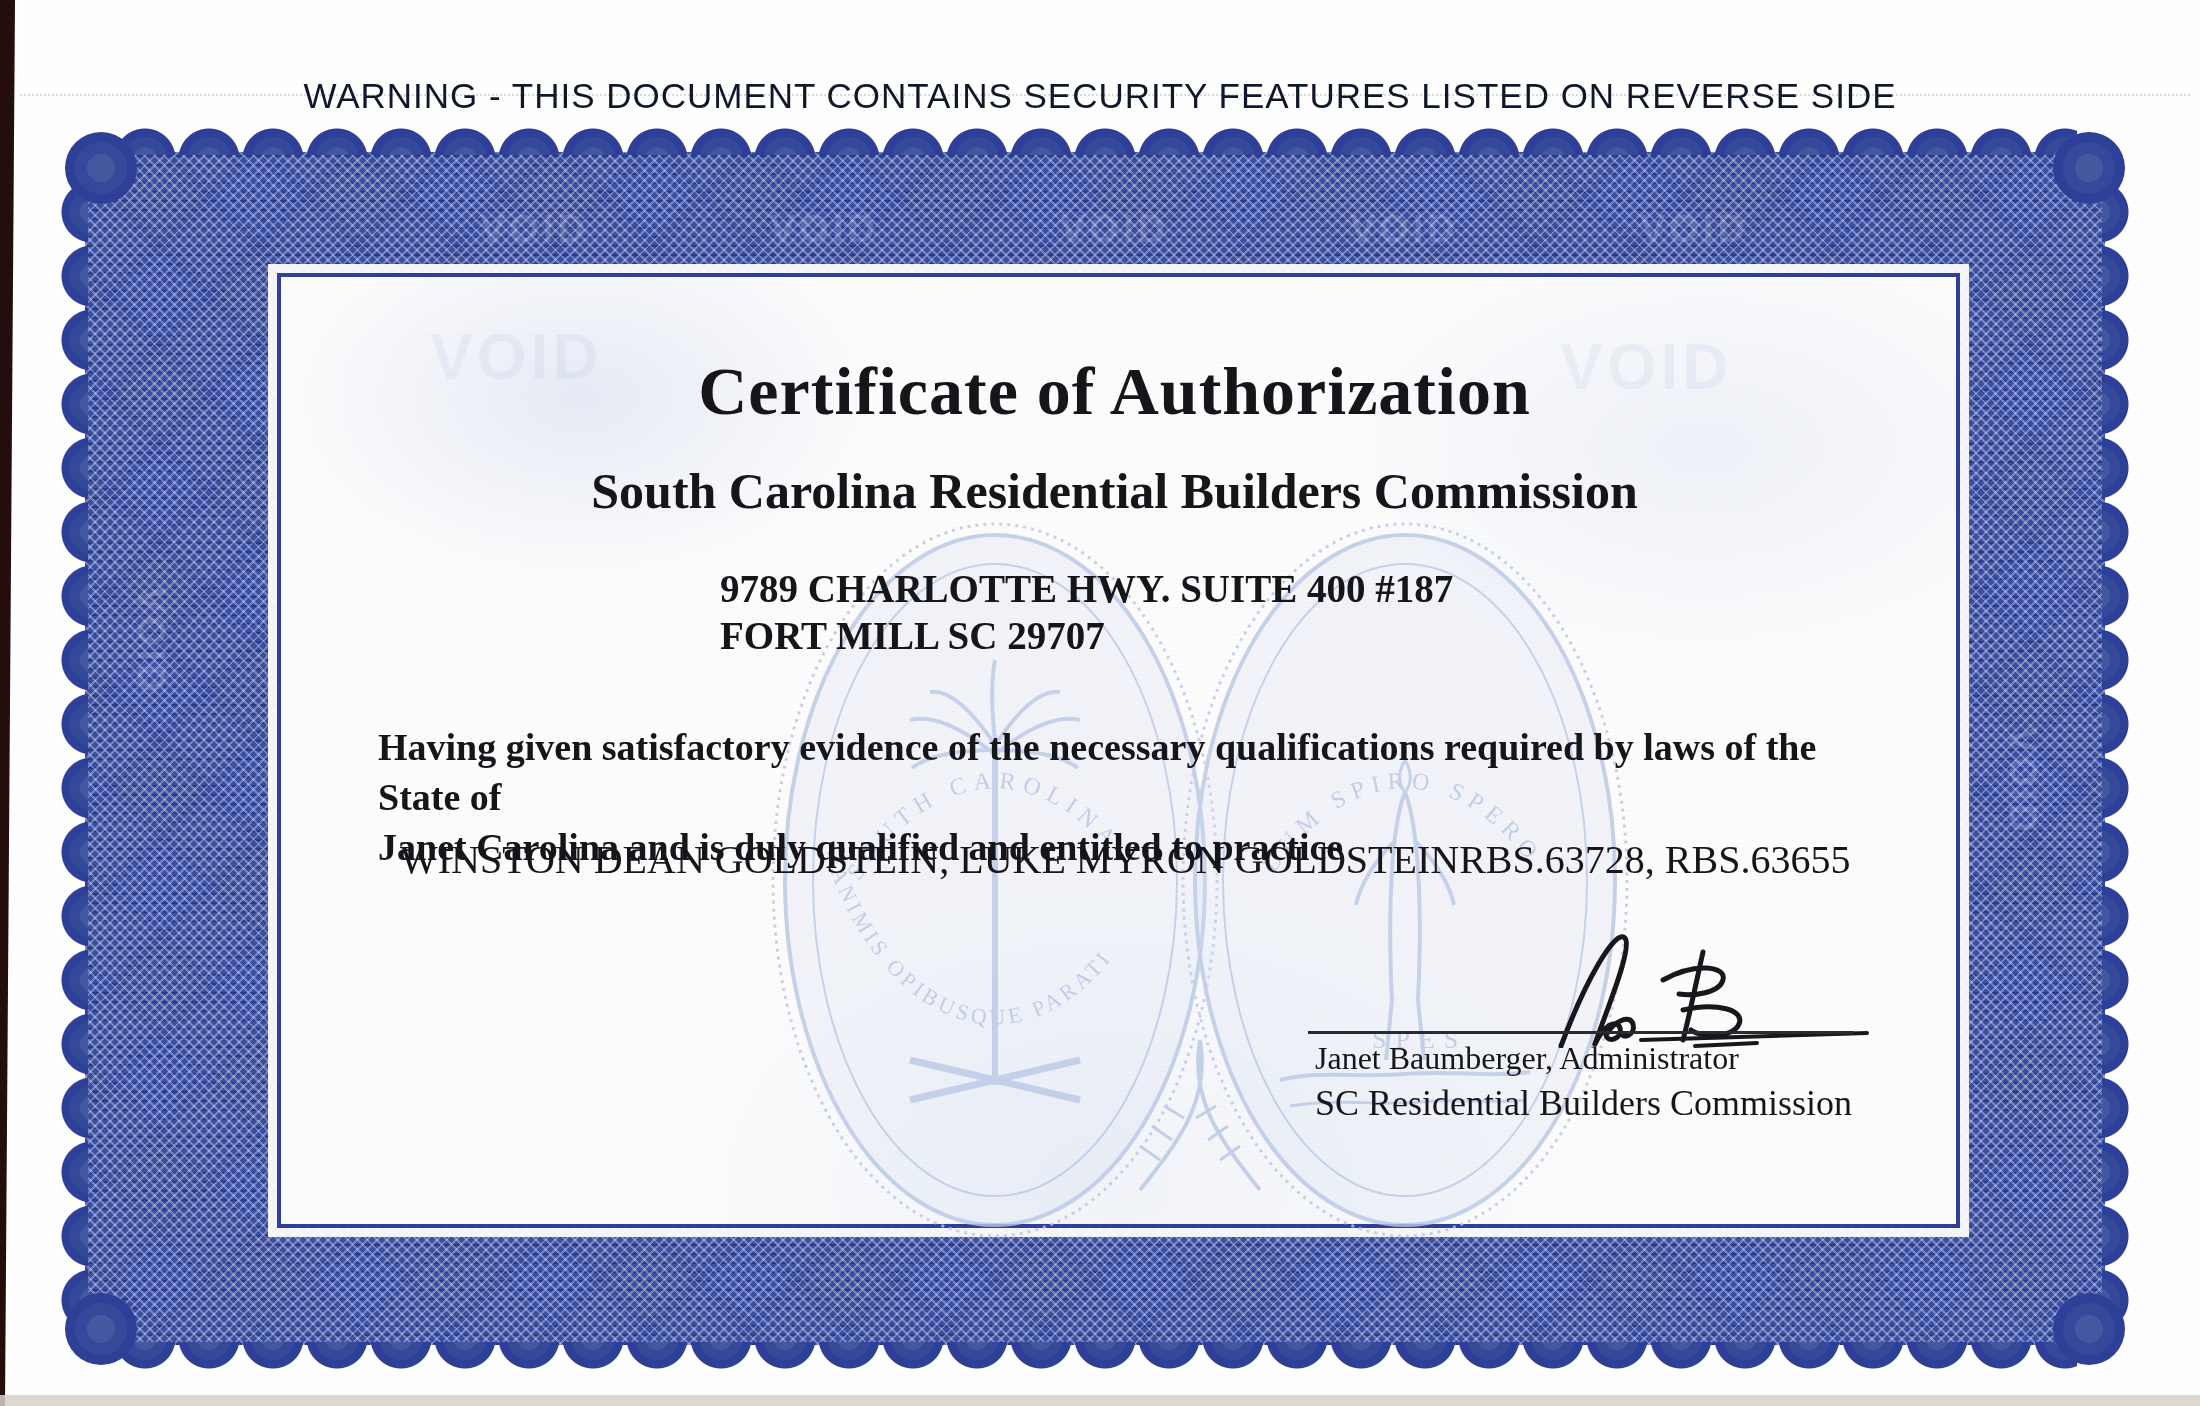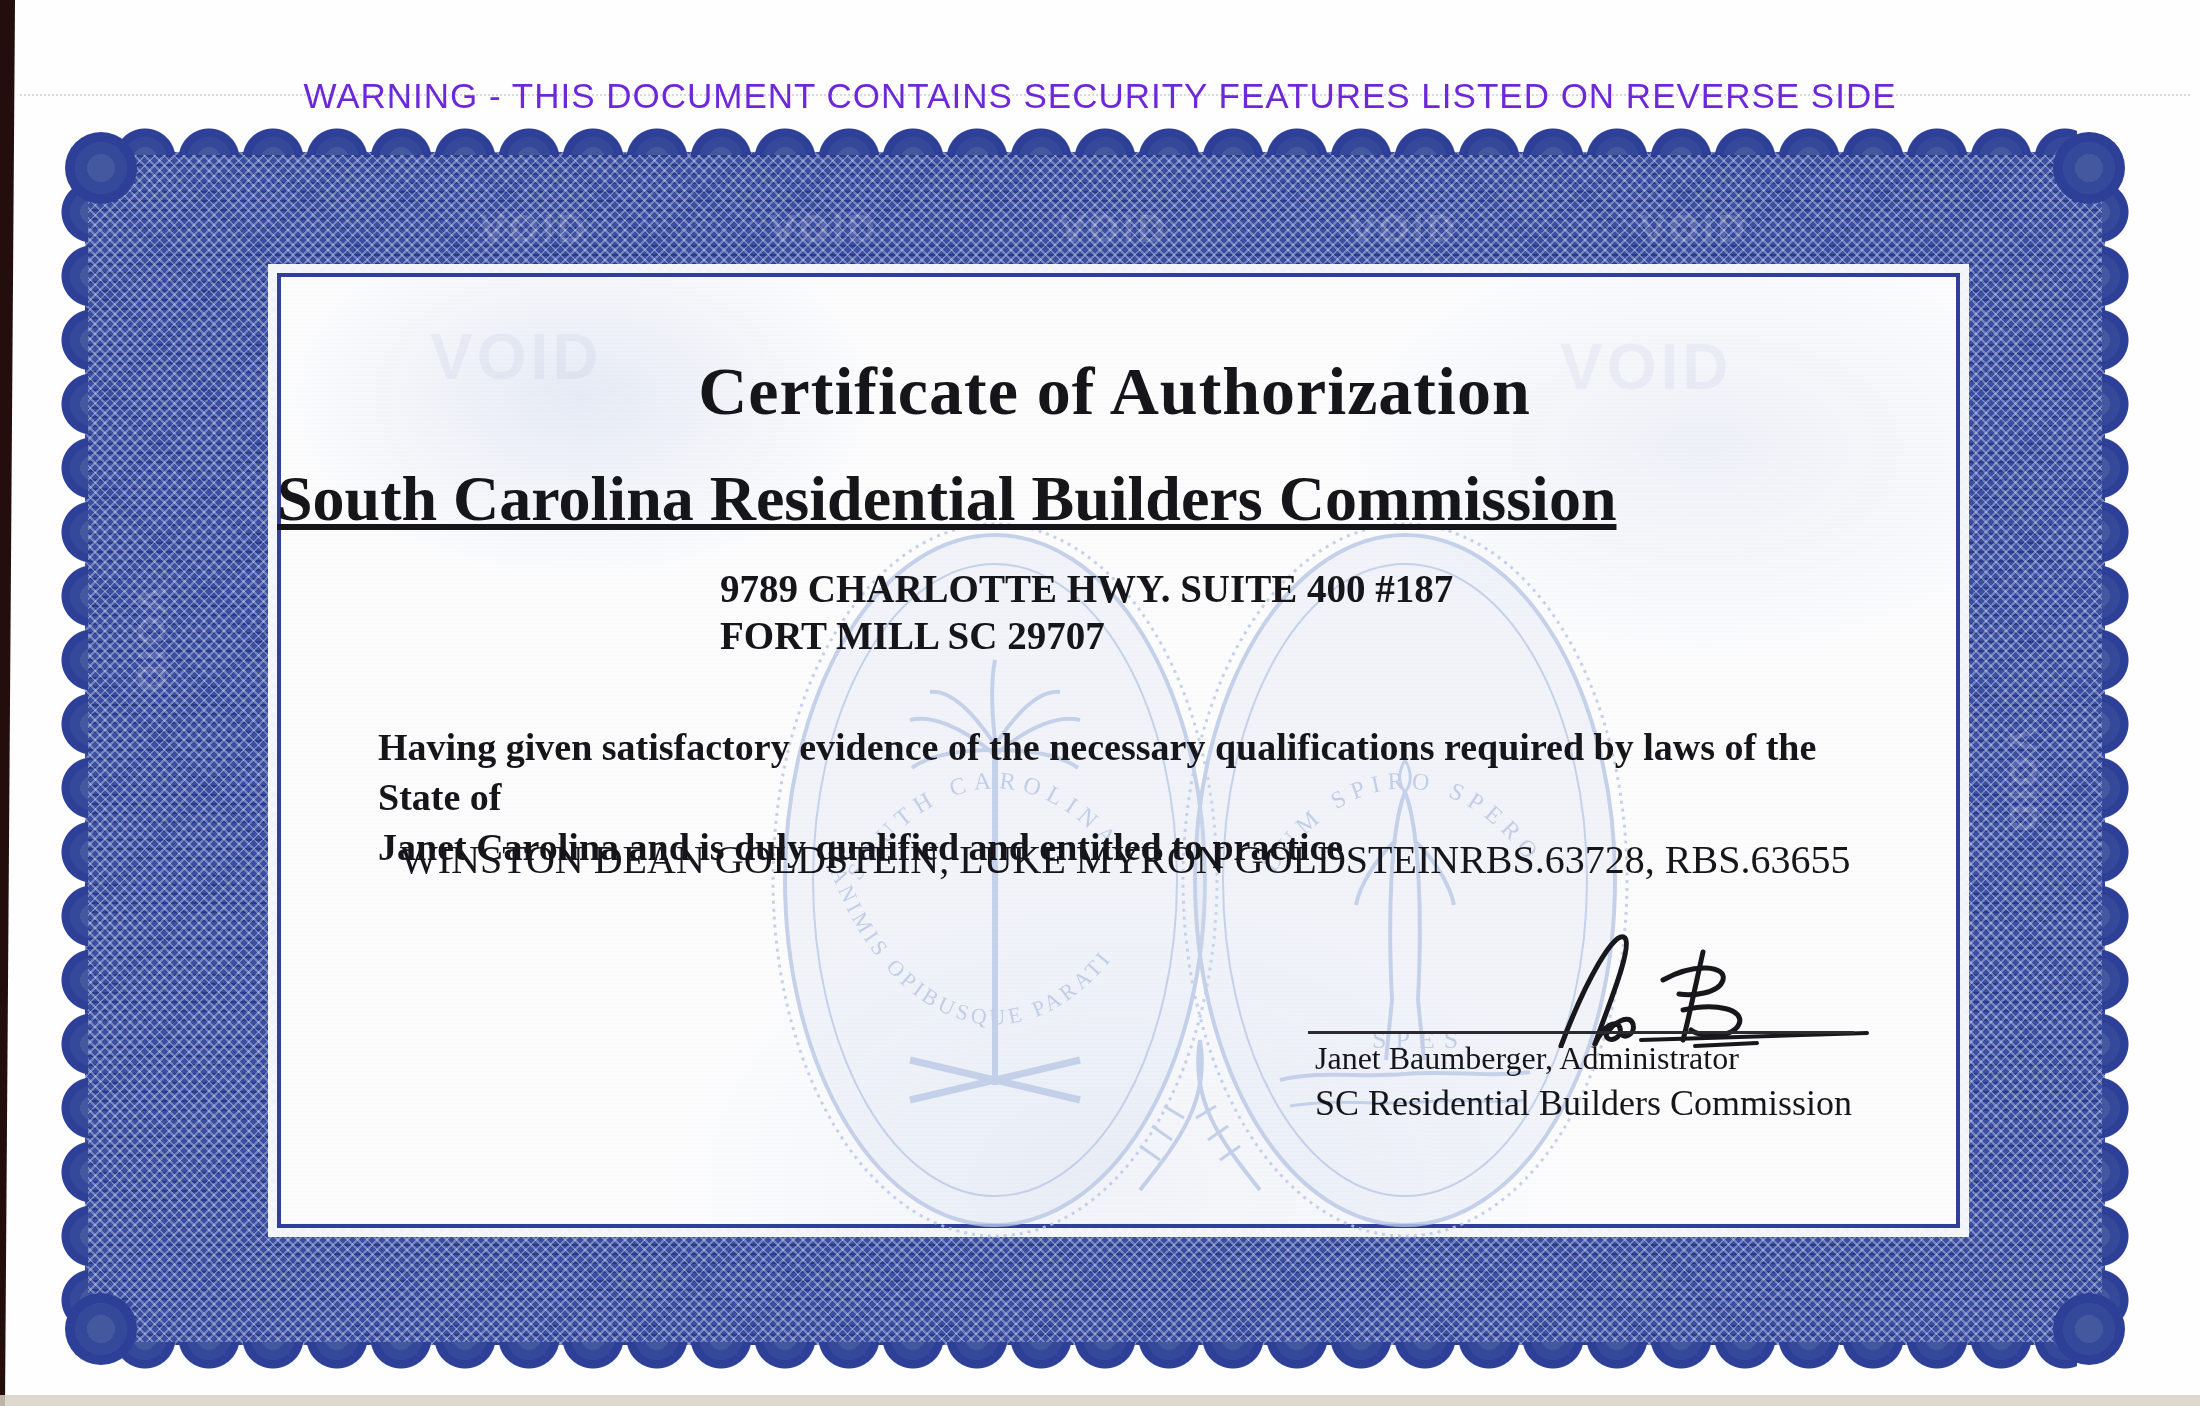--- a/index.html
+++ b/index.html
@@ -6,21 +6,21 @@
   .stage{position:relative;width:2200px;height:1406px;background:#fefefe;overflow:hidden;
          font-family:"Liberation Serif",serif;color:#15151a;}
   
   .scan-left{position:absolute;left:0;top:0;width:16px;height:1406px;background:#240d0d;
              clip-path:polygon(0 0,15px 0,5px 100%,0 100%);}
   .scan-bottom{position:absolute;left:0;bottom:0;width:2200px;height:11px;background:#d8d1c6;opacity:.85;}
   .scan-dotline{position:absolute;left:20px;top:94px;width:2170px;border-top:2px dotted #d2d2d2;opacity:.8;}
   
   .warning{position:absolute;left:0;top:76px;width:2200px;text-align:center;
            font-family:"Liberation Sans",sans-serif;font-size:35px;font-weight:500;
-           color:#6d28d9;letter-spacing:1px;}
+           color:#0f172a;letter-spacing:1px;}
   
   .band{position:absolute;left:85px;top:152px;width:2020px;height:1193px;
         background-color:#3a4ea2;
         background-image:
           repeating-linear-gradient(45deg, rgba(255,255,255,.30) 0 2px, transparent 2px 7px),
           repeating-linear-gradient(-45deg, rgba(255,255,255,.30) 0 2px, transparent 2px 7px),
           repeating-linear-gradient(0deg, rgba(22,34,110,.45) 0 2px, transparent 2px 9px);
         border-radius:18px;}
   .sc{position:absolute;background-repeat:repeat-x;}
   .sc-top{left:28px;right:28px;top:-27px;height:30px;
@@ -53,22 +53,22 @@
   .void{position:absolute;font-family:"Liberation Sans",sans-serif;font-weight:bold;
         letter-spacing:4px;pointer-events:none;}
   .void-band{color:#ffffff;opacity:.15;font-size:38px;}
   .void-paper{color:#3a4ea2;opacity:.05;font-size:64px;}
   
   .seal{position:absolute;left:760px;top:500px;width:880px;height:760px;opacity:.8;}
   
   .tb{position:absolute;}
   .title{left:277px;top:352px;width:1675px;text-align:center;
          font-size:68px;font-weight:bold;letter-spacing:1px;}
-  .subtitle{left:277px;top:462px;width:1675px;
-            font-size:64px;font-weight:bold;text-decoration:underline;}
+  .subtitle{left:277px;top:462px;width:1675px;text-align:center;
+            font-size:50px;font-weight:bold;}
   .certifies{left:365px;top:566px;font-size:39px;font-weight:bold;}
   .holder{left:720px;top:566px;font-size:39px;font-weight:bold;line-height:1.2;}
   .bodytext{left:378px;top:722px;width:1520px;font-size:38px;font-weight:bold;line-height:1.32;}
   .names-row{left:400px;top:836px;width:1455px;display:flex;
              font-size:40px;}
   .coa{left:365px;top:908px;font-size:38px;font-weight:bold;line-height:1.18;}
   .coa .val{margin-left:14px;}
   .sig-line{position:absolute;left:1308px;top:1031px;width:546px;border-top:3px solid #2a2a30;}
   .sig-svg{position:absolute;left:1545px;top:922px;width:330px;height:126px;}
   .sig-name{left:1315px;top:1040px;font-size:32px;}

